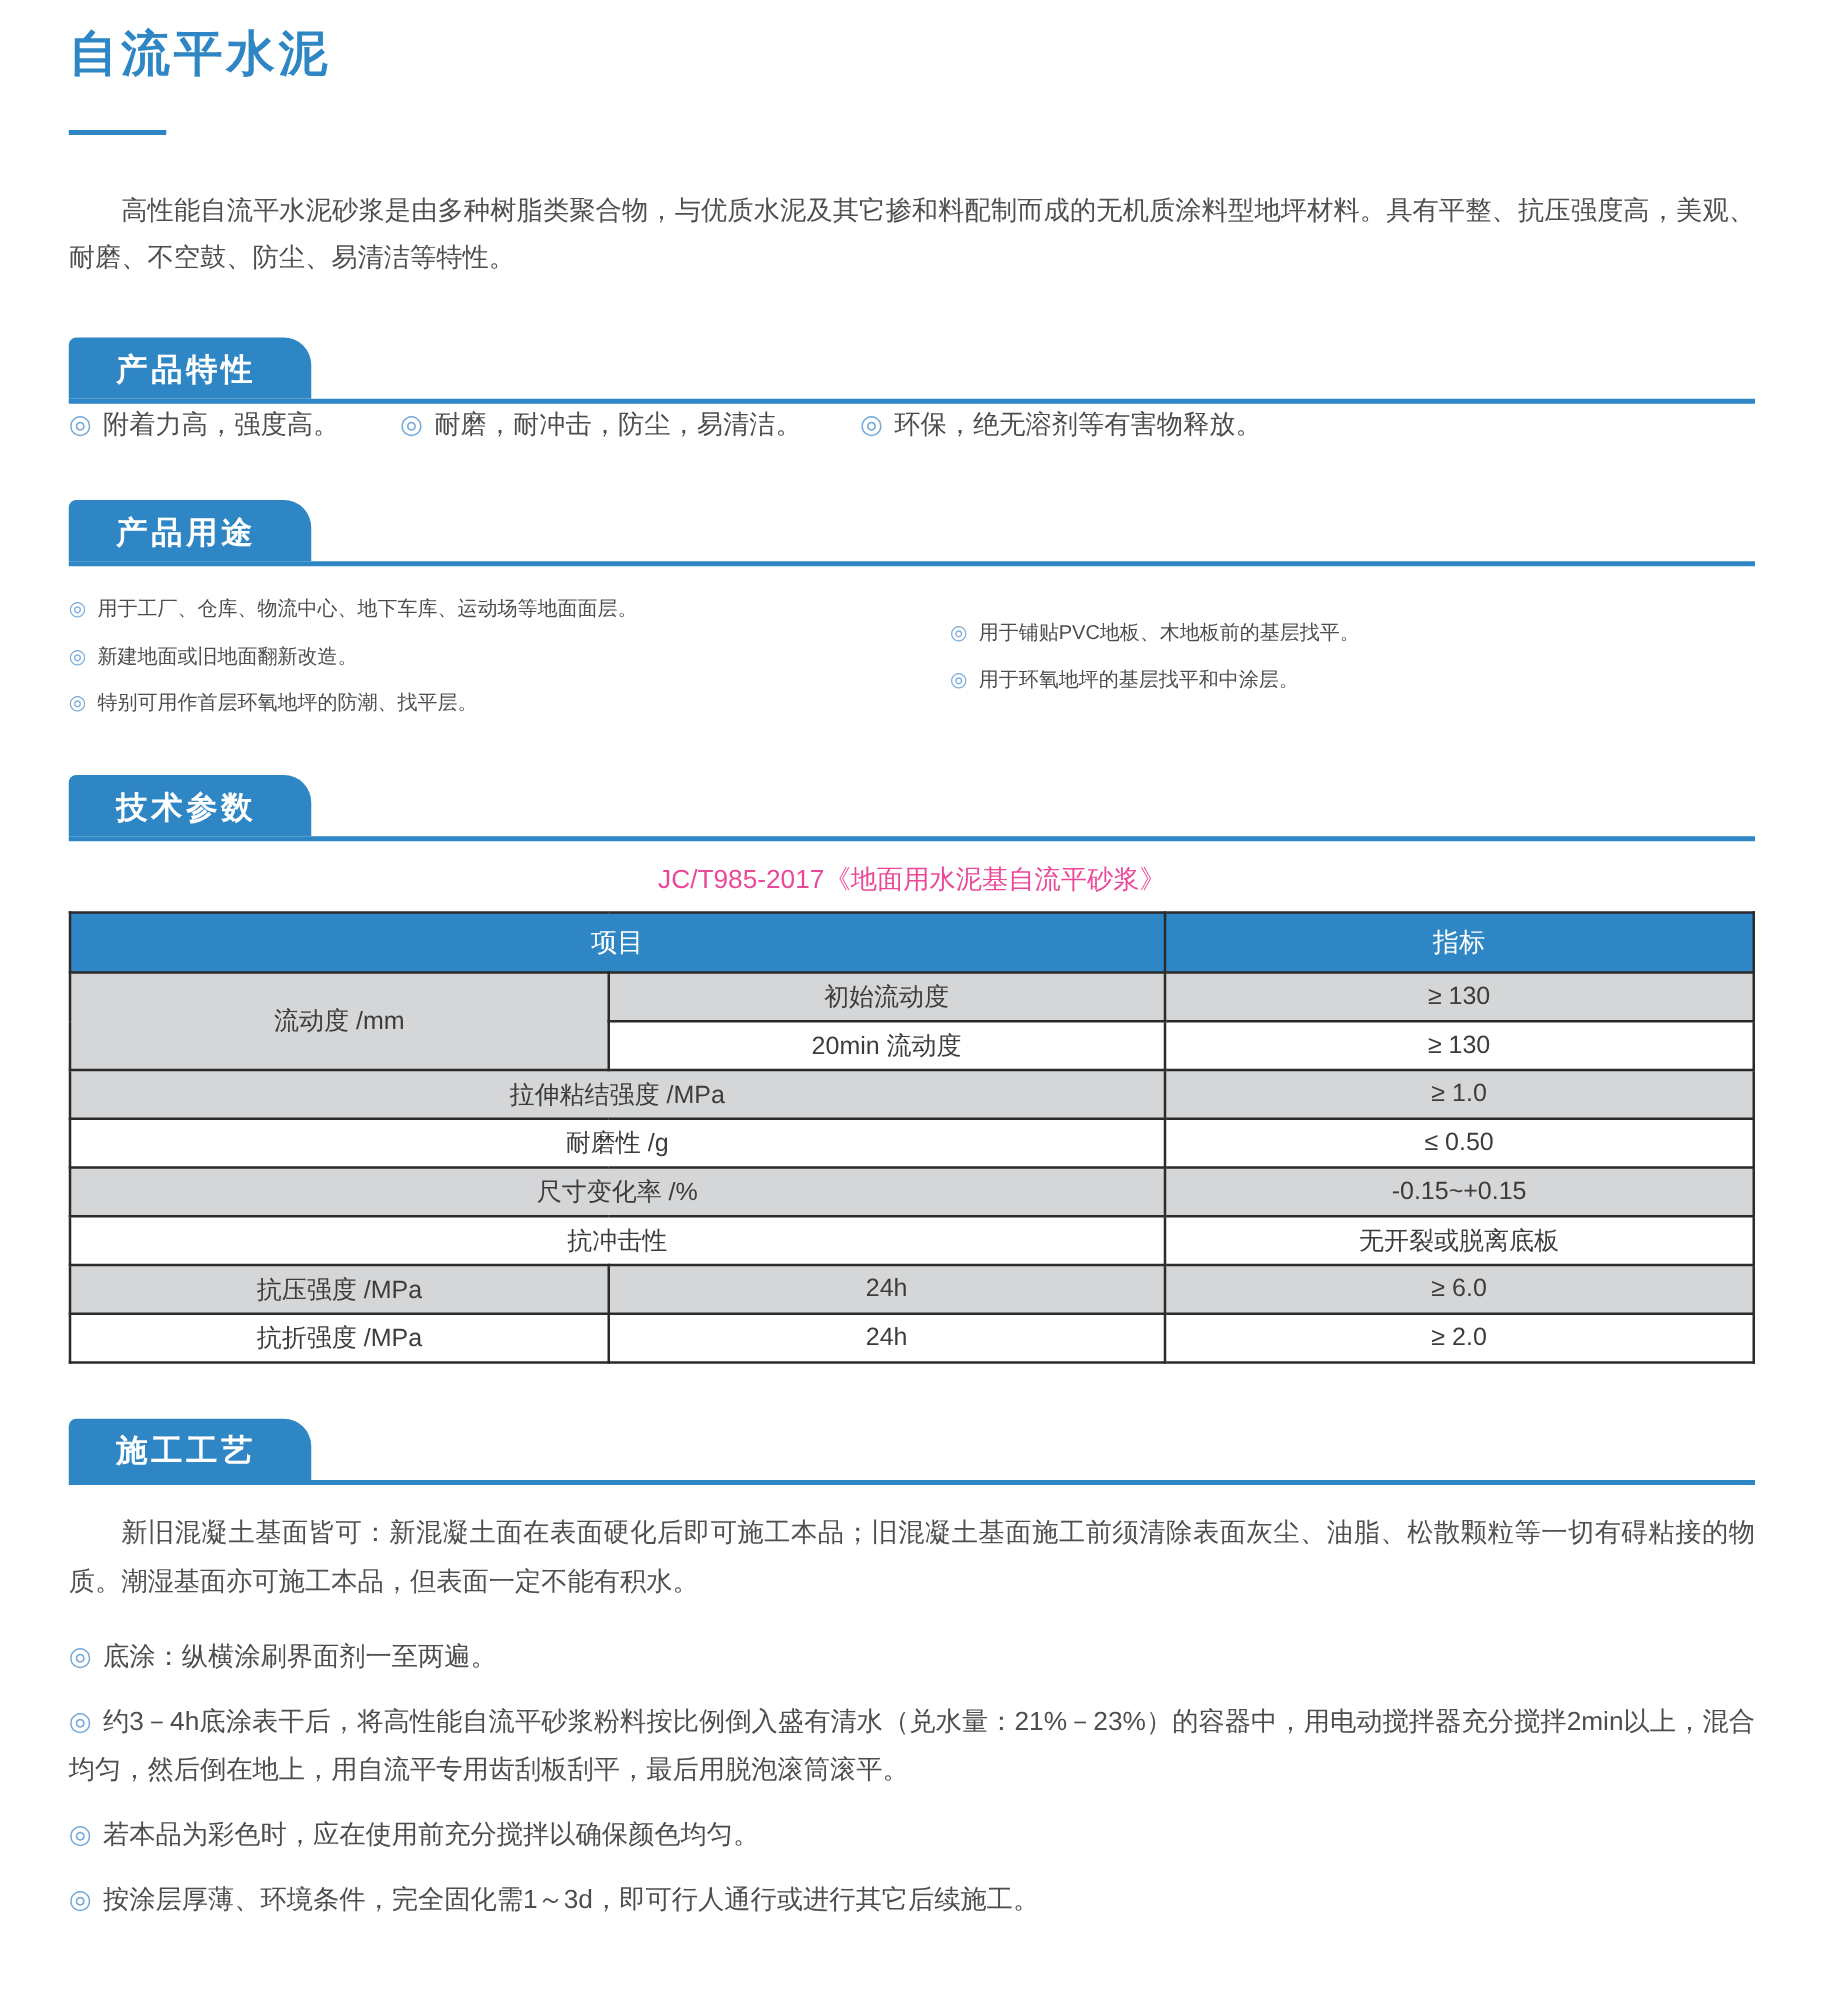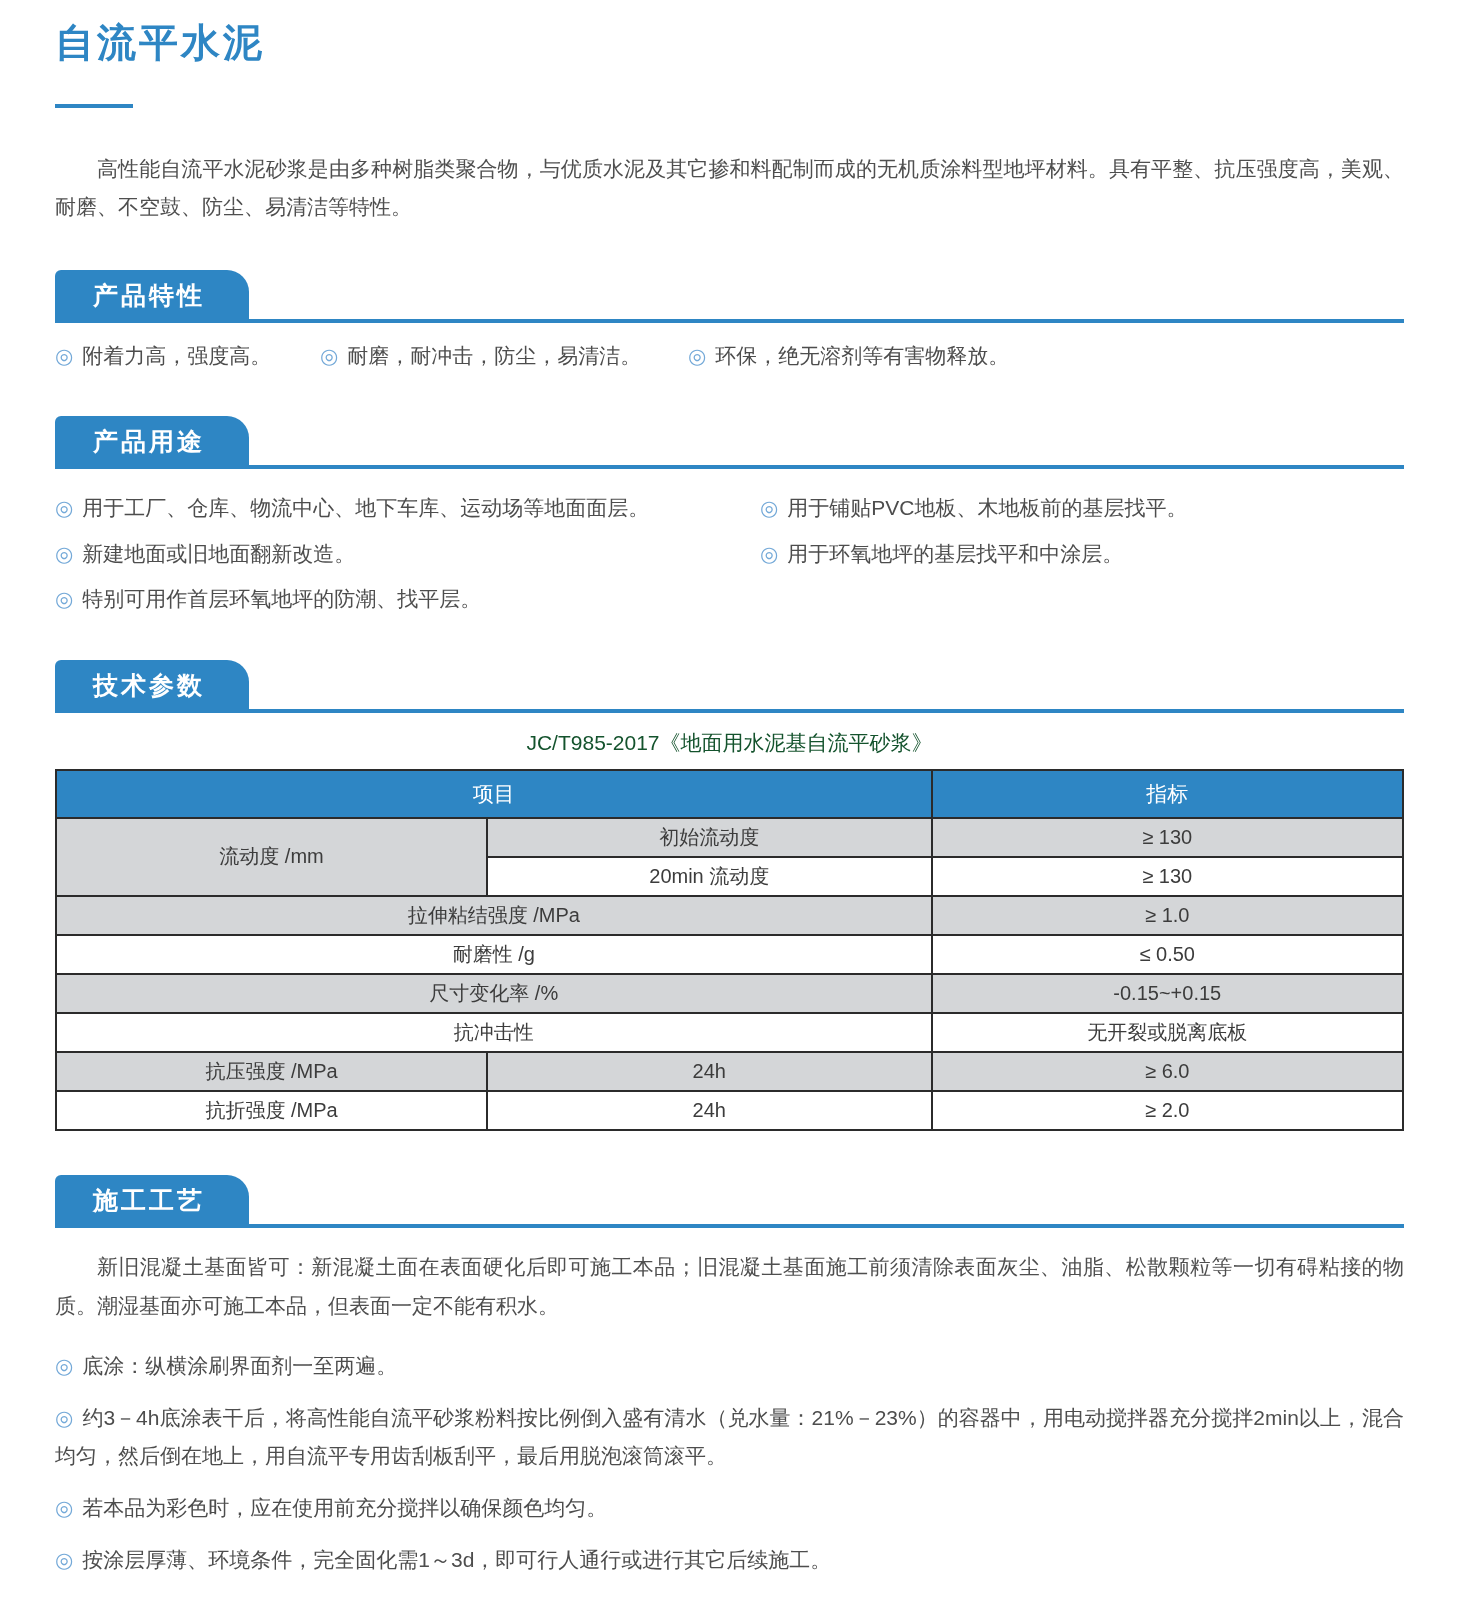--- a/index.html
+++ b/index.html
@@ -29,31 +29,31 @@
   .section{margin-top:44px;}
   .section-tab{
     display:inline-block;background:var(--accent);color:#ffffff;
     font-size:25px;font-weight:bold;letter-spacing:3px;
     padding:9px 44px 7px 38px;border-radius:6px 22px 0 0;
   }
   .section-line{height:4px;background:var(--accent);}
 
   .bullet-icon{color:var(--bullet);margin-right:9px;}
 
-  .features-row{display:flex;margin-top:16px;font-size:21px;}
+  .features-row{display:flex;font-size:21px;}
   .features-row .feat-item{line-height:1.6;}
   .features-row .feat-item:nth-child(1){width:265px;}
   .features-row .feat-item:nth-child(2){width:368px;}
 
-  .uses-columns{display:flex;margin-top:10px;font-size:21px;}
+  .uses-columns{display:flex;margin-top:10px;font-size:16px;align-items:center;}
   .uses-left{width:705px;}
   .uses-right{flex:1;}
   .use-item{margin-top:12px;line-height:1.6;}
 
-  .spec-caption{text-align:center;font-size:21px;color:#14532d;margin-top:16px;}
+  .spec-caption{text-align:center;font-size:21px;color:#ec4899;margin-top:16px;}
 
   table.specs{
     width:100%;border-collapse:collapse;margin-top:12px;table-layout:fixed;
   }
   table.specs th,table.specs td{
     border:2px solid #2b2b2b;text-align:center;vertical-align:middle;
     font-size:20px;padding:5px 4px;color:#3c3c3c;height:37px;
   }
   table.specs thead th{
     background:var(--accent);color:#ffffff;font-weight:normal;font-size:21px;height:48px;

